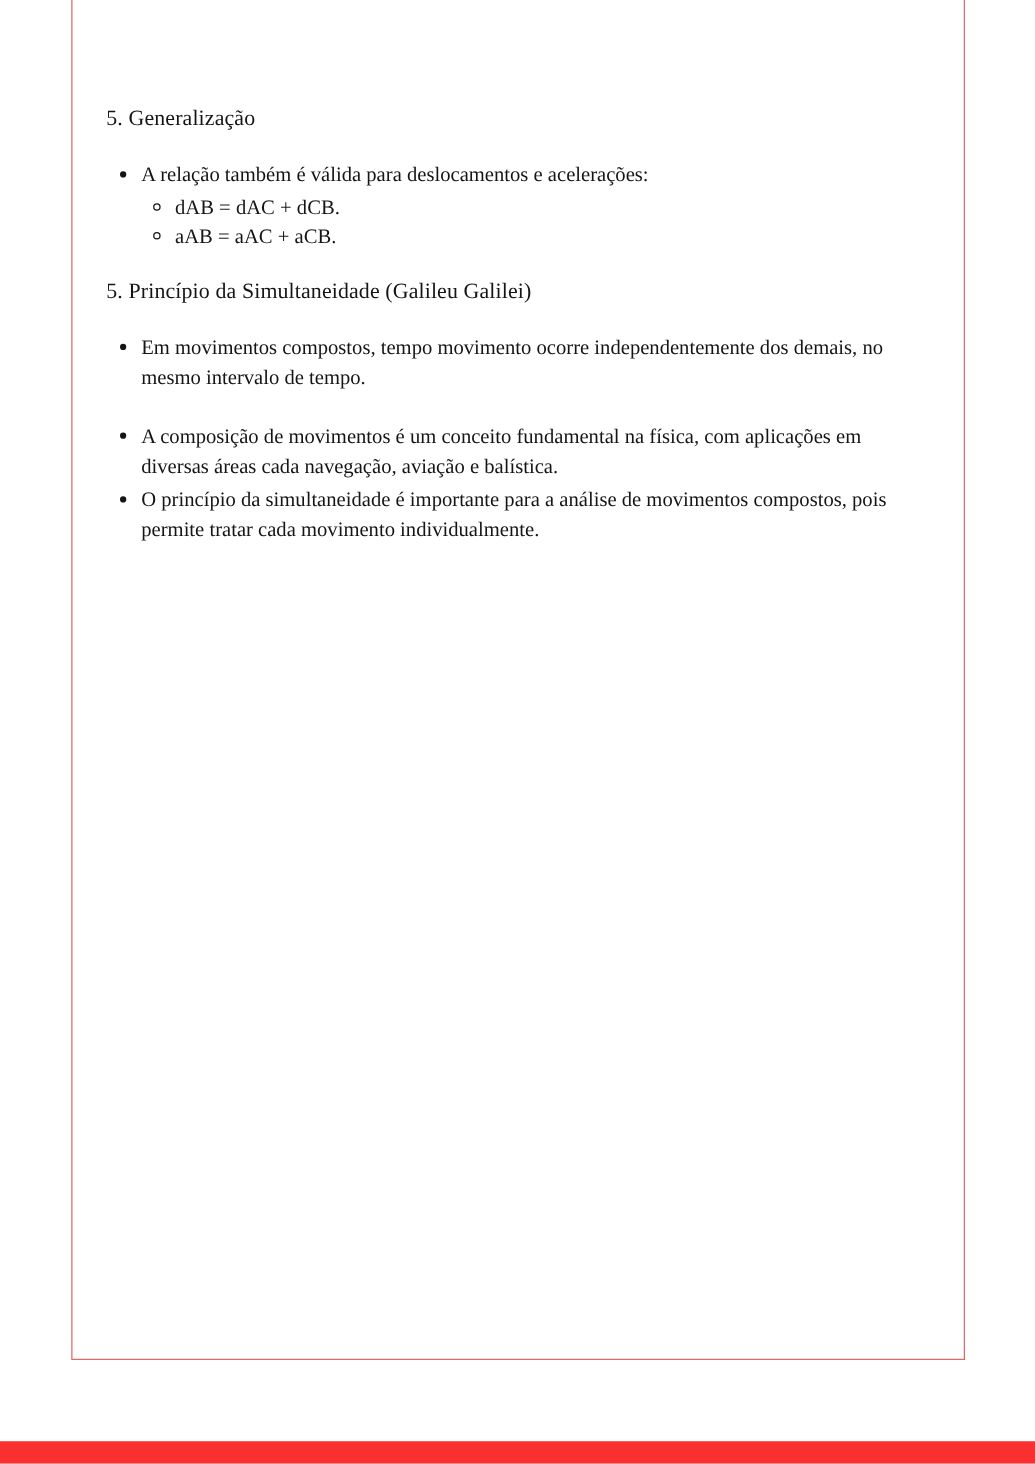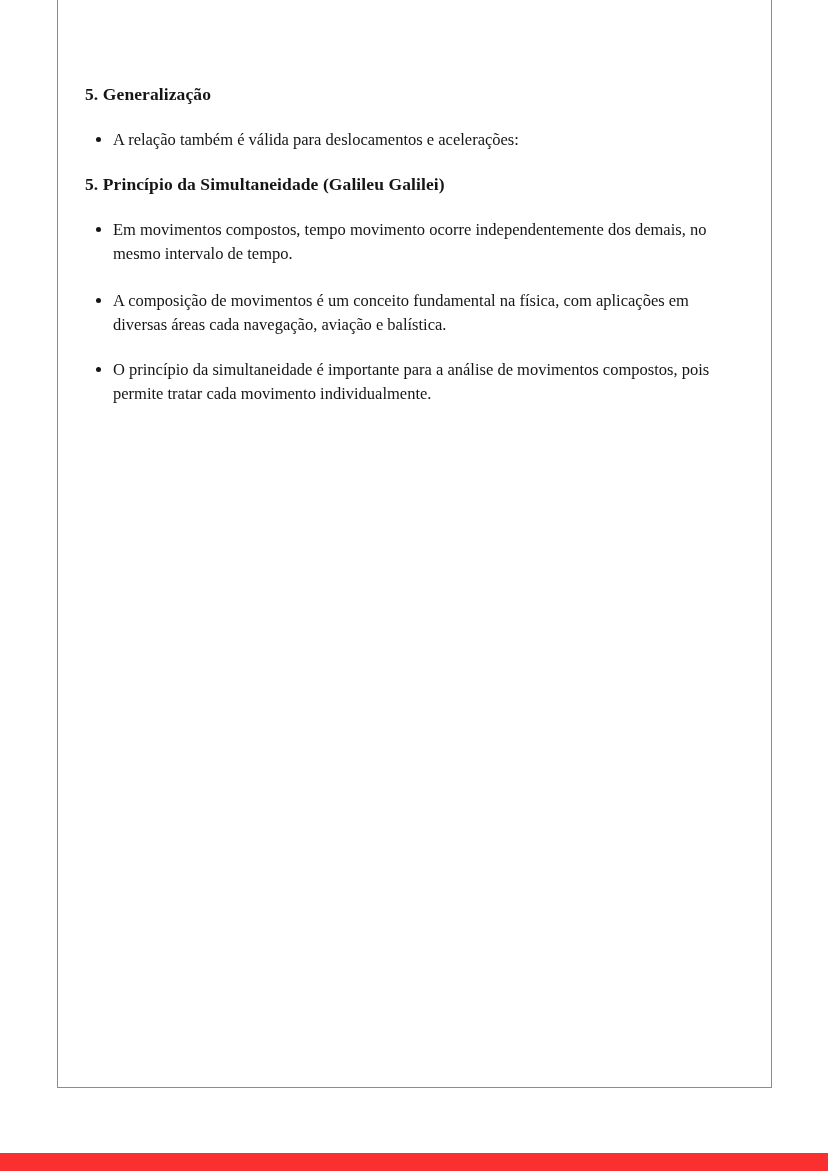--- a/index.html
+++ b/index.html
@@ -32,32 +32,32 @@
     position: absolute;
     left: 27px;   
     top: 0;
     width: 662px;
     padding-top: 122px; 
   }
   h3 {
     margin: 21px 0 0 0;
     font-size: 17.5px;
     line-height: 22px;
-    font-weight: bold;
+    font-weight: normal;
     letter-spacing: 0.1px;
   }
   .content > h3:first-child { margin-top: 0; }
   ul.top {
     margin: 23px 0 0 0;
     padding-left: 28px;
     font-size: 16.5px;
     line-height: 24px;
     list-style-type: disc;
   }
-  ul.top > li + li { margin-top: 21px; }
+  ul.top > li + li { margin-top: 3px; }
   ul.sub {
     margin: 2px 0 0 0;
     padding-left: 27px;
     list-style-type: circle;
     line-height: 23px;
   }
   .footer-bar {
     position: absolute;
     left: 0;
     bottom: 0;
@@ -69,20 +69,28 @@
 </head>
 <body>
 
 <div class="frame">
   <div class="content">
 
     <h3>5. Generalização</h3>
     <ul class="top">
       <li>
         <span>A relação também é válida para deslocamentos e acelerações:</span>
+        <ul class="sub">
+          <li>
+            <span>dAB = dAC + dCB.</span>
+          </li>
+          <li>
+            <span>aAB = aAC + aCB.</span>
+          </li>
+        </ul>
       </li>
     </ul>
 
     <h3>5. Princípio da Simultaneidade (Galileu Galilei)</h3>
     <ul class="top">
       <li>
         <span>Em movimentos compostos, tempo movimento ocorre independentemente dos demais, no mesmo intervalo de tempo.</span>
       </li>
     </ul>
 

